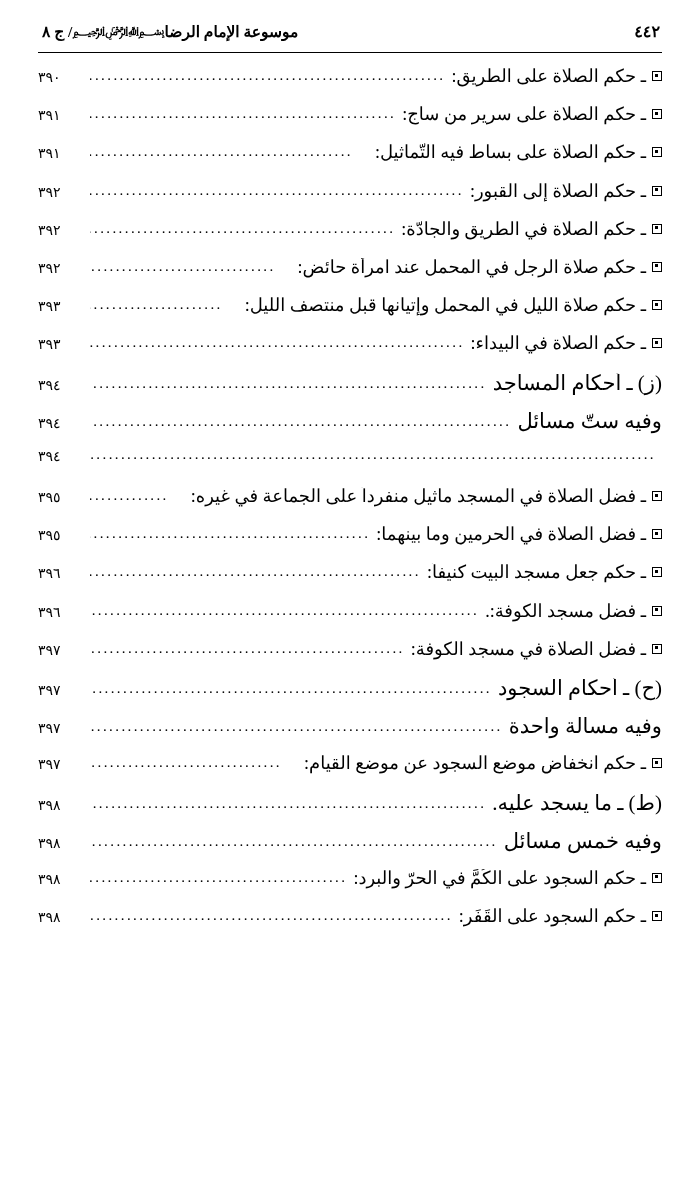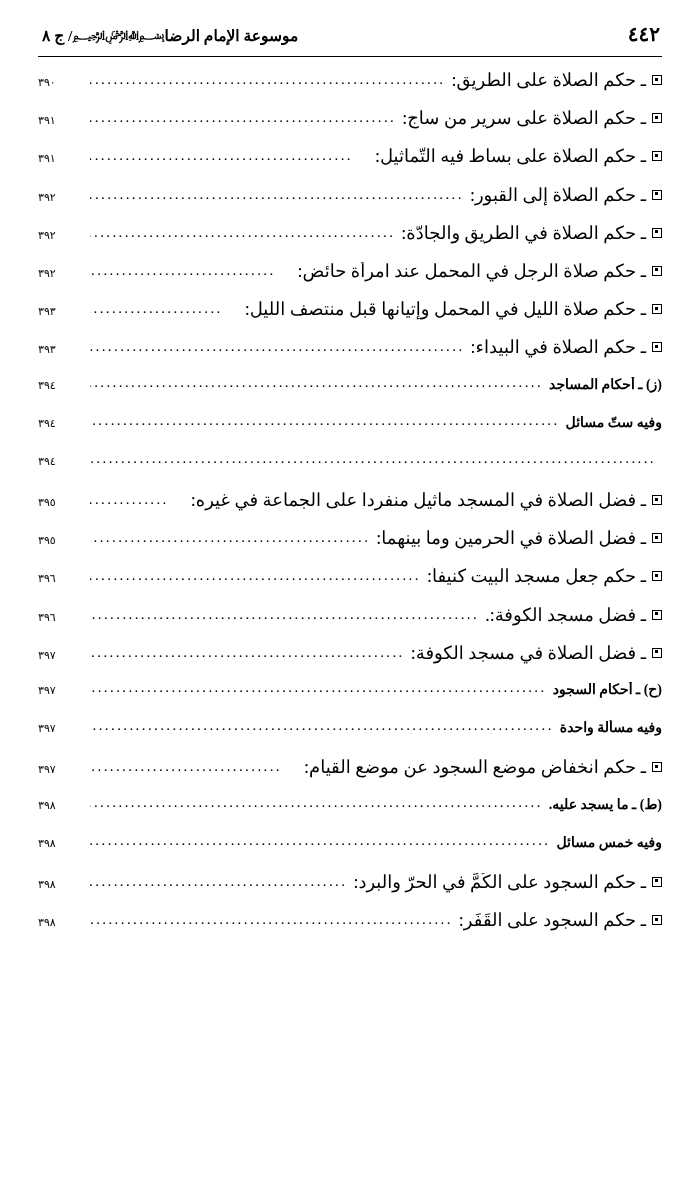--- a/index.html
+++ b/index.html
@@ -36,21 +36,21 @@
   .header-title {
     font-size: 15.5px;
     letter-spacing: 0px;
     white-space: nowrap;
   }
   .header-title .salawat {
     font-size: 12px;
     vertical-align: 2px;
   }
   .header-page {
-    font-size: 20px;
+    font-size: 16px;
     font-weight: bold;
     letter-spacing: 1px;
   }
   .rule {
     border-top: 1.4px solid #000;
     margin: 9px 0 0 0;
   }
   
   .toc {
     margin-top: 14px;
@@ -61,21 +61,21 @@
     align-items: baseline;
     font-size: 15.5px;
     line-height: 1.0;
     height: 38.2px;
     white-space: nowrap;
     overflow: hidden;
   }
   
   .pnum {
     flex: 0 0 auto;
-    font-size: 11px;
+    font-size: 14px;
     letter-spacing: 1px;
     order: 3;
     padding-right: 4px;
     min-width: 42px;
     text-align: left;
     direction: rtl;
   }
   .leader {
     flex: 1 1 auto;
     order: 2;
@@ -87,21 +87,21 @@
     margin: 0 6px 0 6px;
     position: relative;
     top: -2px;
   }
   .label {
     flex: 0 0 auto;
     order: 1;
     font-size: 18px;
   }
   
-  .lvl-head   .label { font-size: 14px; font-weight: bold; }
+  .lvl-head   .label { font-size: 21px; }
   .lvl-sub    { }
   .row-indent-0 { padding-right: 0px; }
   .row-indent-1 { padding-right: 0px; }
   .bullet {
     display: inline-block;
     width: 8px;
     height: 8px;
     border: 1.2px solid #000;
     position: relative;
     top: -1px;

